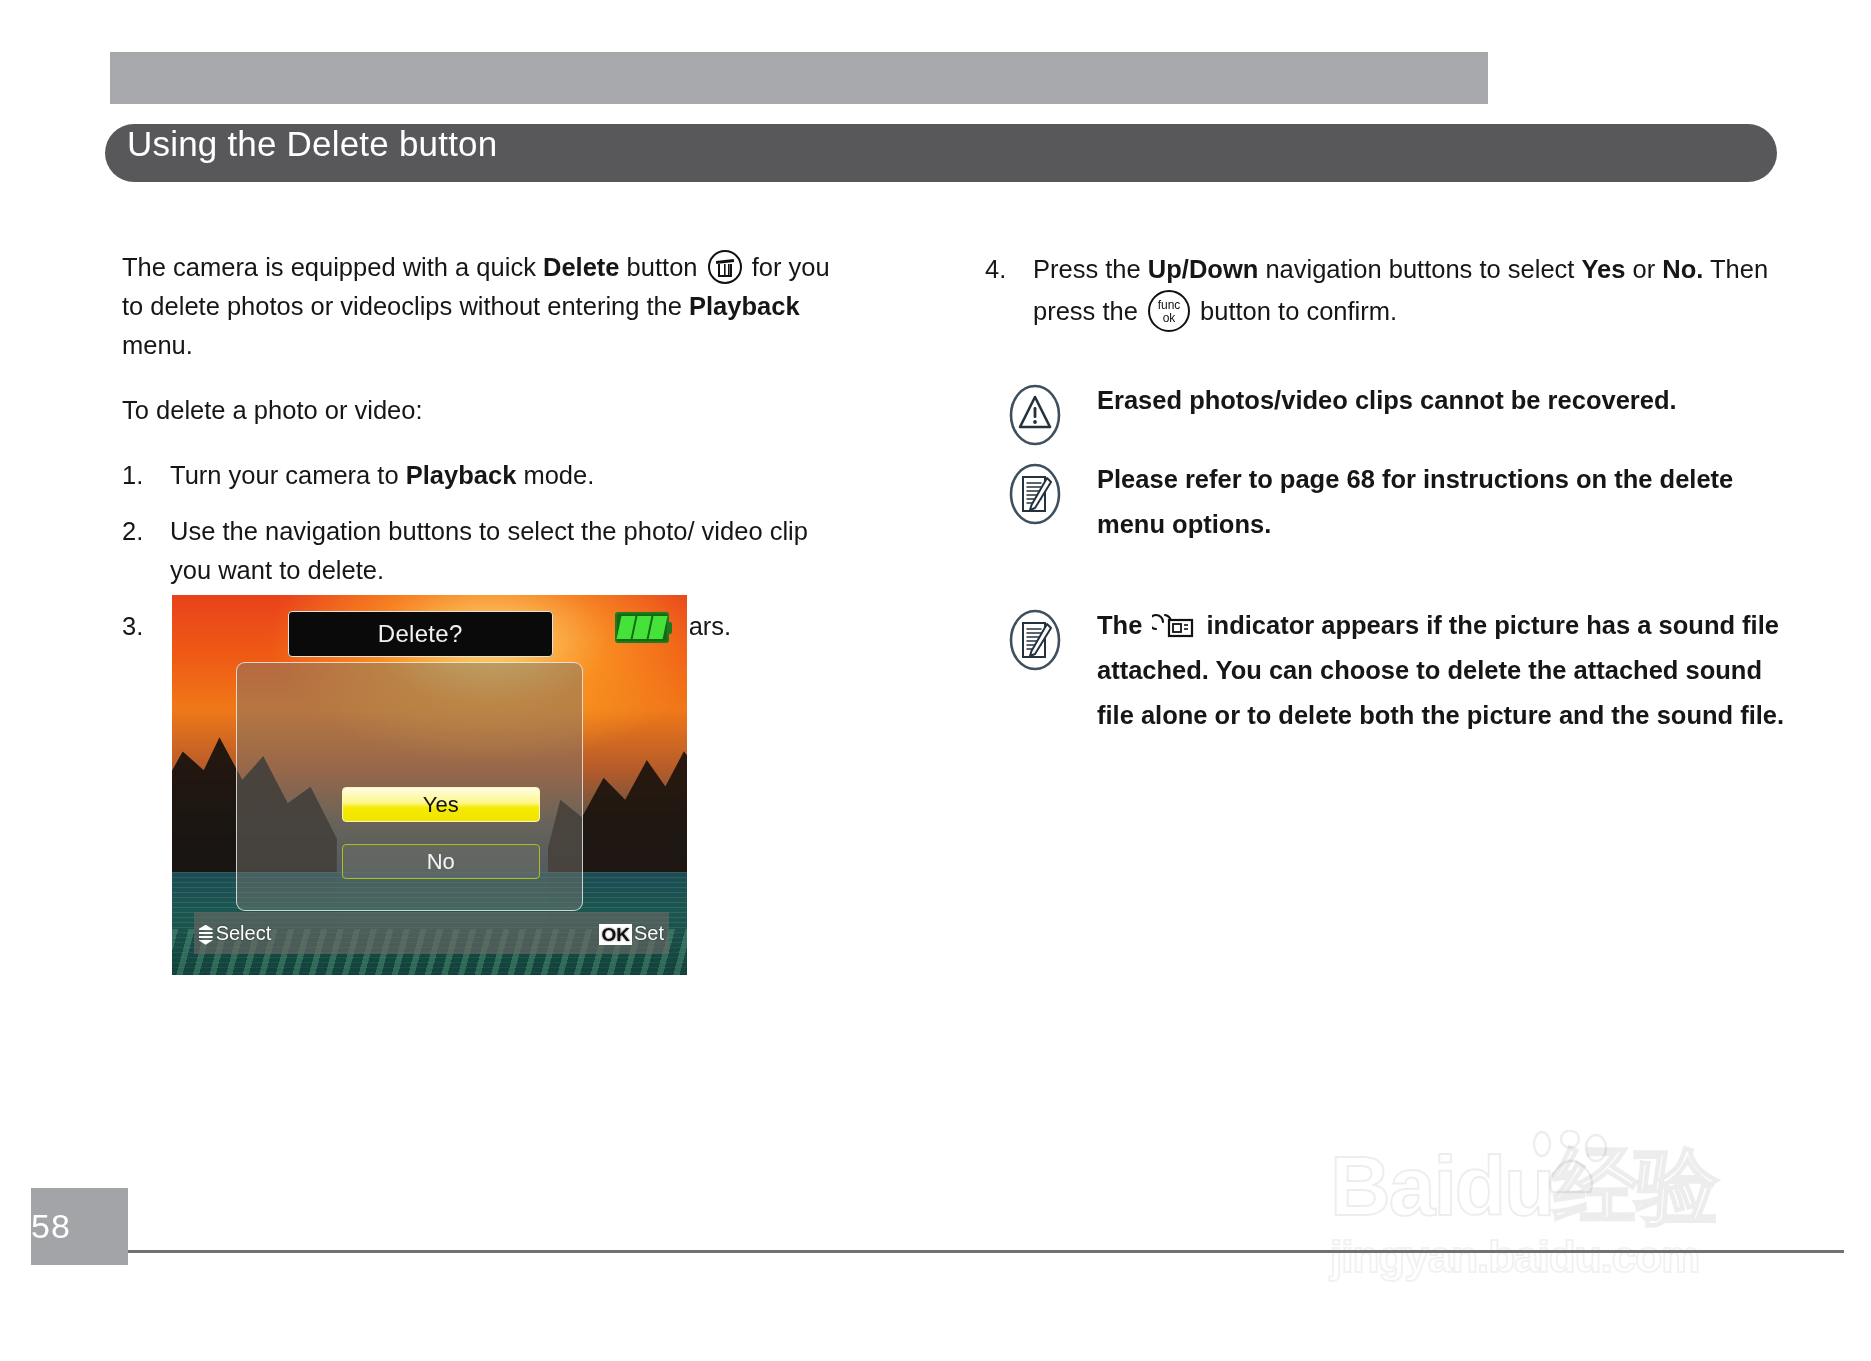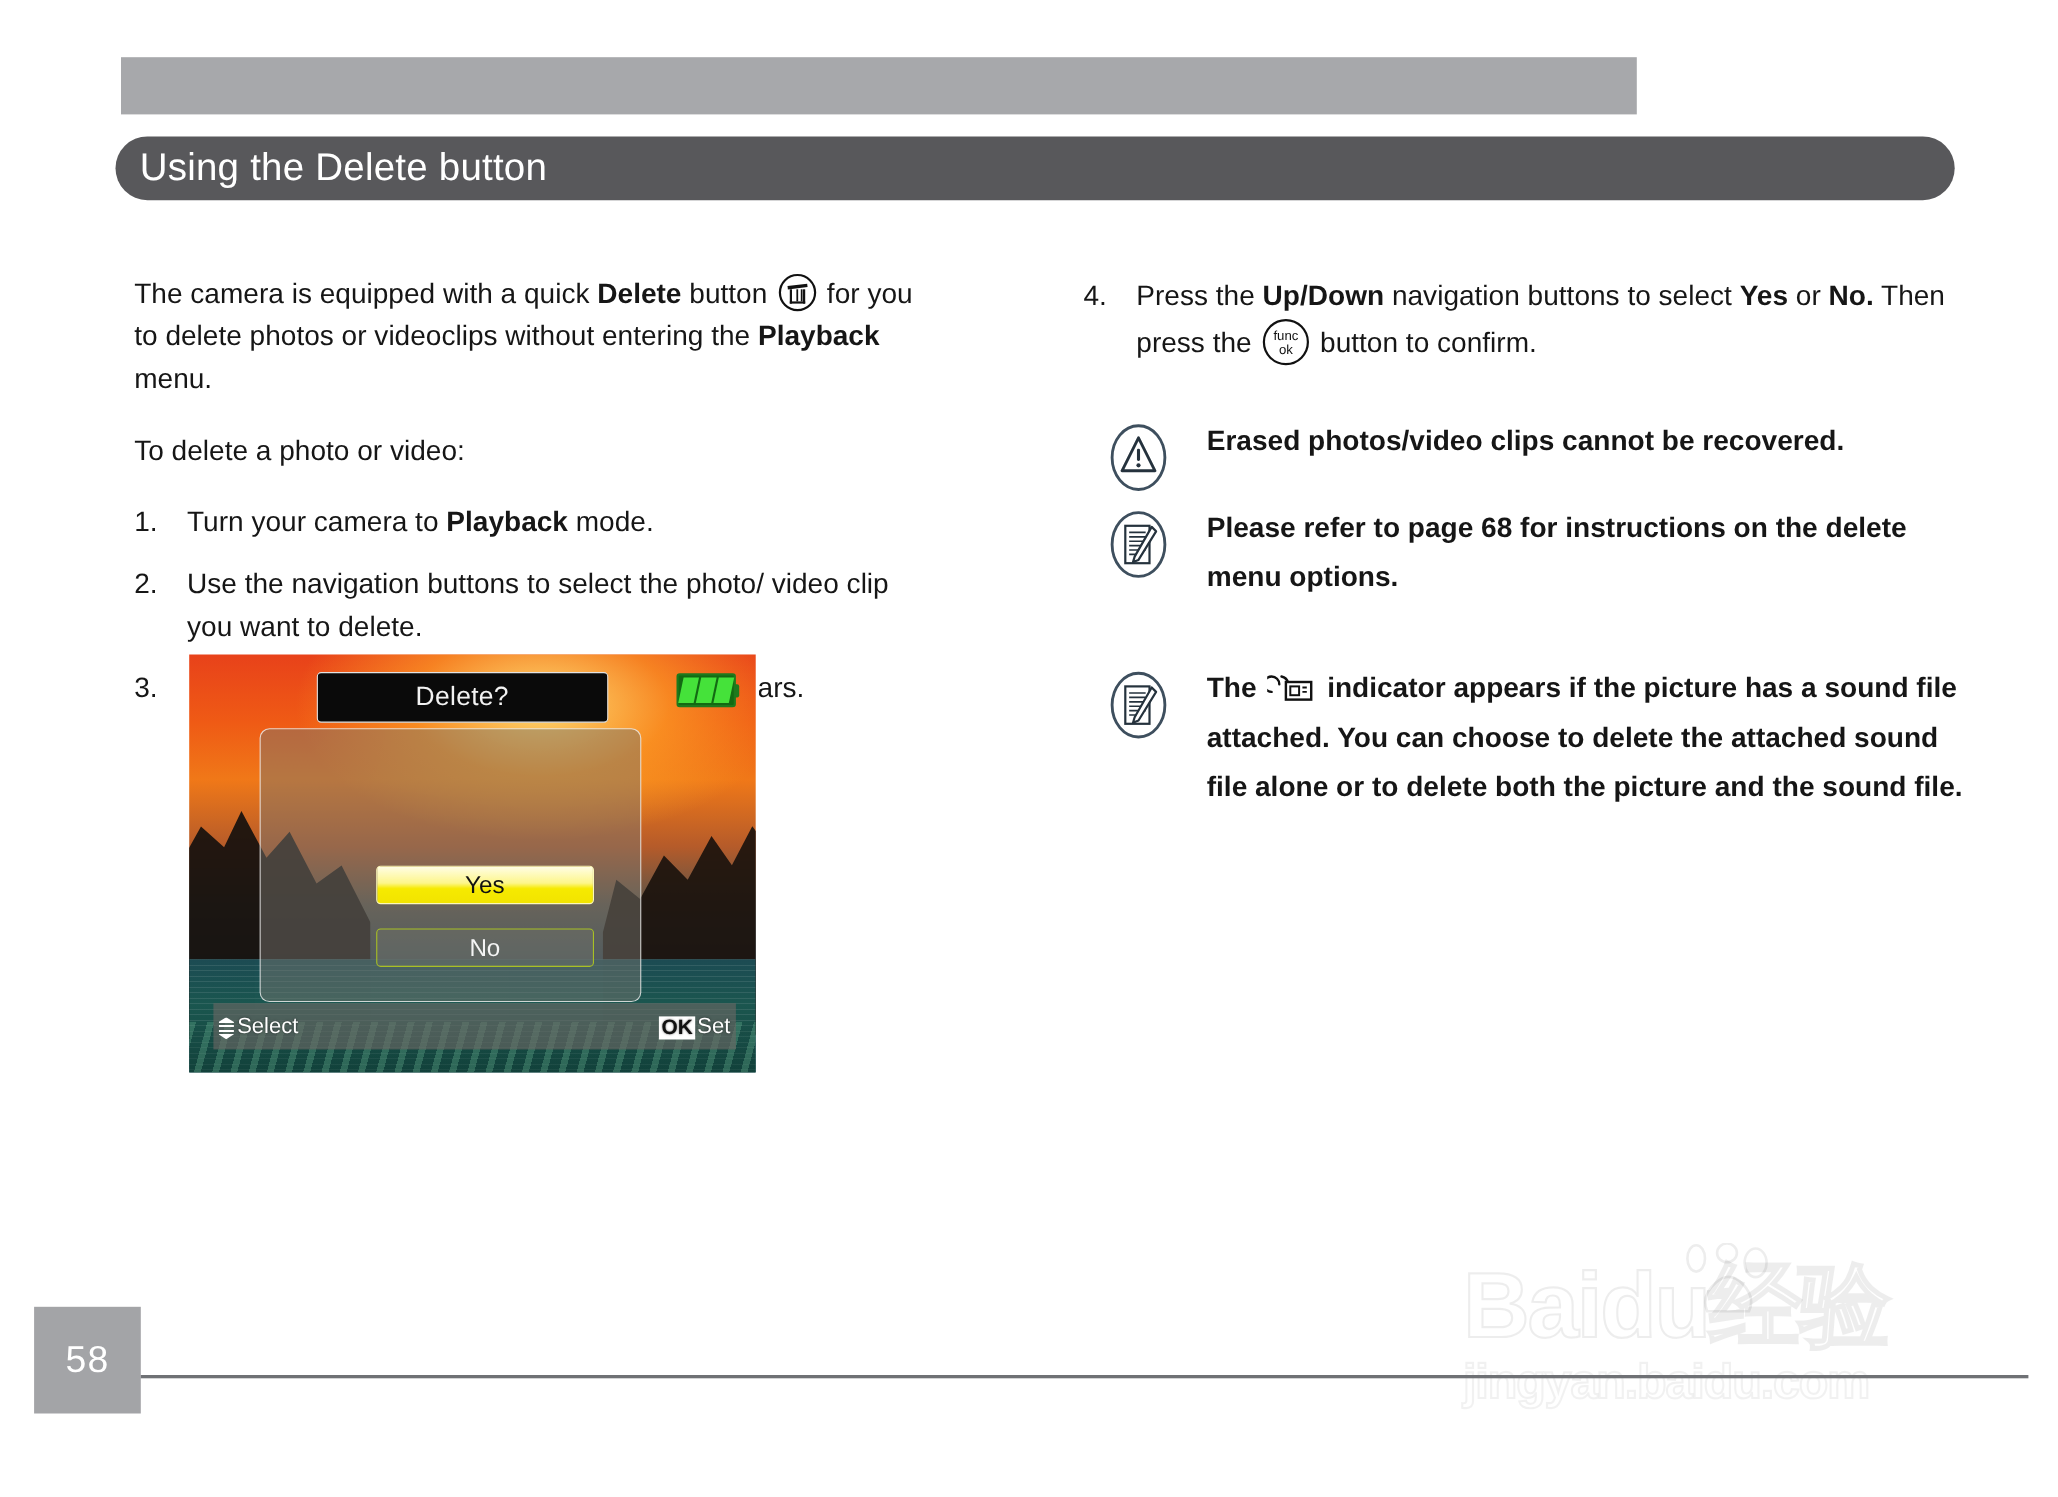--- a/index.html
+++ b/index.html
@@ -29,21 +29,20 @@
   
   .title-pill {
     position: absolute;
     left: 105px;
     top: 124px;
     width: 1672px;
     height: 58px;
     background: #58585b;
     border-radius: 29px;
     display: flex;
-    align-items: center;
   }
   .title-pill .title-text {
     color: #ffffff;
     font-size: 35px;
     font-weight: 400;
     letter-spacing: 0.2px;
     padding-left: 22px;
     white-space: nowrap;
   }
 
@@ -375,25 +374,24 @@
     line-height: 21px;
     font-size: 19px;
   }
 
   
   .page-num-box {
     position: absolute;
     left: 31px;
     top: 1188px;
     width: 97px;
-    height: 97px;
+    height: 77px;
     background: #a3a4a7;
     display: flex;
     align-items: center;
-    justify-content: center;
   }
   .page-num-box span {
     color: #fff;
     font-size: 34px;
     letter-spacing: 1px;
   }
   .footer-rule {
     position: absolute;
     left: 128px;
     top: 1250px;

